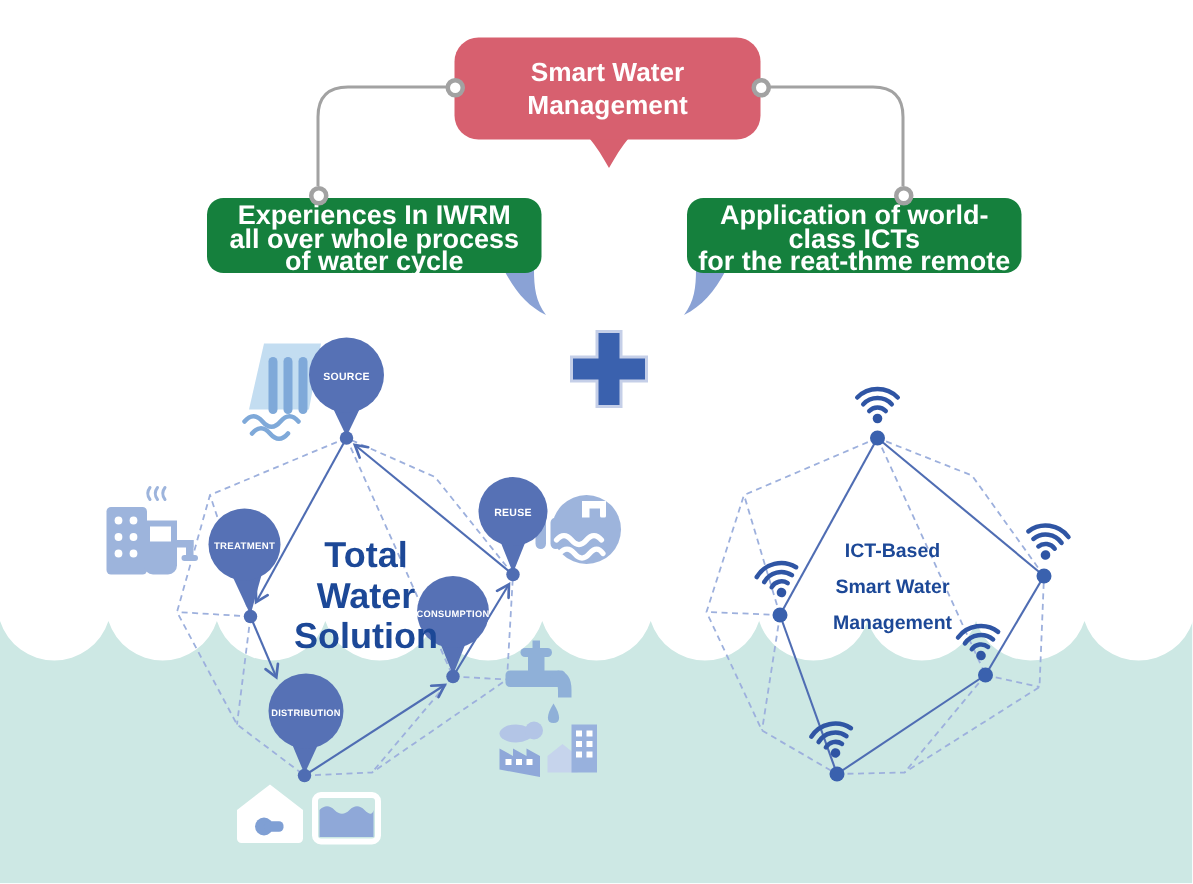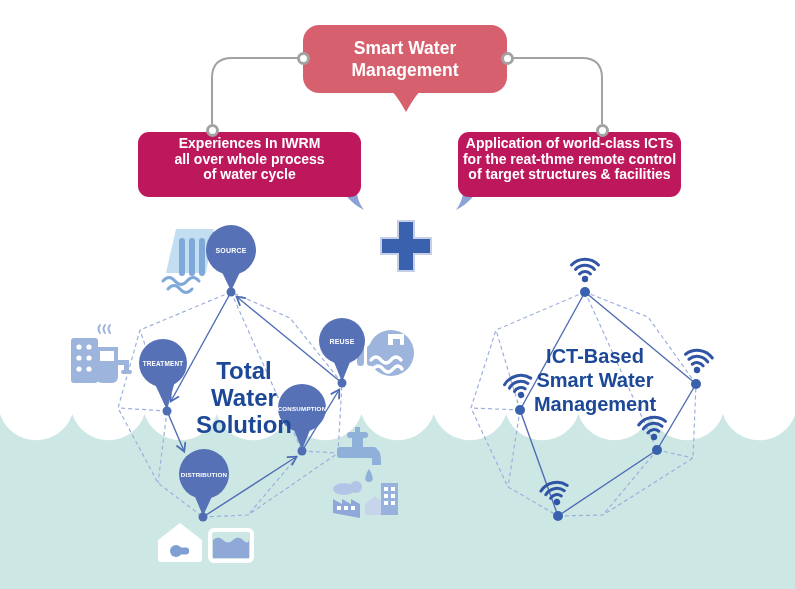--- a/index.html
+++ b/index.html
@@ -3,28 +3,28 @@
 <meta charset="utf-8">
 <style>
   html,body{margin:0;padding:0;background:#fff;}
   .canvas{position:relative;width:795px;height:589px;background:#ffffff;overflow:hidden;
           font-family:"Liberation Sans",sans-serif;}
   svg.layer{position:absolute;left:0;top:0;}
   svg{font-family:"Liberation Sans",sans-serif;}
   .box{position:absolute;color:#fff;text-align:center;white-space:pre-line;font-weight:bold;box-sizing:border-box;}
   .title-box{left:303px;top:25px;width:204px;height:68px;background:#d7606f;border-radius:16px;
              font-size:17.5px;line-height:22px;padding-top:12px;}
-  .callout{top:132px;width:223px;height:65px;background:#be185d;border-radius:11px;
-           font-size:14px;line-height:15.5px;padding-top:4px;}
+  .callout{top:132px;width:223px;height:50px;background:#15803d;border-radius:11px;
+           font-size:18px;line-height:15.5px;padding-top:4px;}
   .callout-left{left:138px;}
   .callout-right{left:458px;}
   .ring{position:absolute;width:7px;height:7px;border:3px solid #a2a2a2;background:#fff;border-radius:50%;}
   .diagram-title{position:absolute;color:#1c4897;font-weight:bold;text-align:center;white-space:pre-line;}
   .tws{left:184px;top:357px;width:120px;font-size:24px;line-height:27px;}
-  .ict{left:520px;top:344px;width:150px;font-size:20px;line-height:24px;}
+  .ict{left:520px;top:355px;width:150px;font-size:13px;line-height:24px;}
 </style>
 </head>
 <body>
 
 <div class="canvas">
 
   <svg class="layer" width="795" height="589" viewBox="0 0 795 589">
     <defs>
       <marker id="arr" viewBox="0 0 10 10" refX="7.5" refY="5" markerWidth="8" markerHeight="8" orient="auto">
         <path d="M1,1 L8,5 L1,9" fill="none" stroke="#4f6db3" stroke-width="1.6" stroke-linecap="round"></path>

